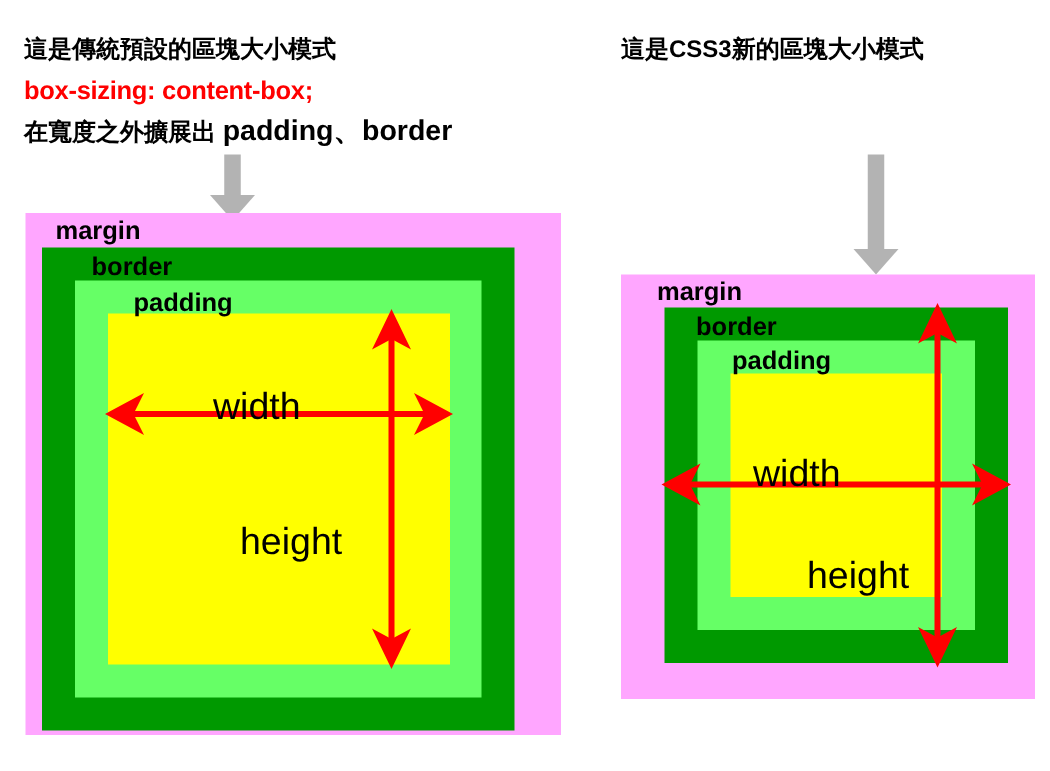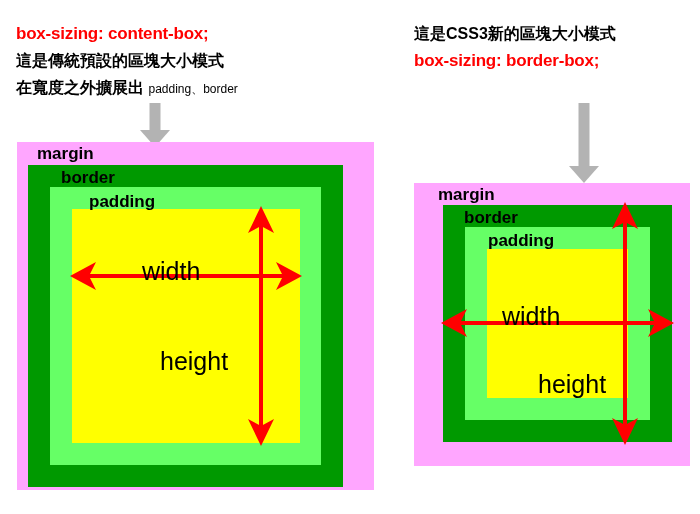--- a/index.html
+++ b/index.html
@@ -27,22 +27,22 @@
     font-size: 16px;
     font-weight: bold;
   }
   .caption .line.code {
     color: #ff0000;
     font-size: 17px;
     font-weight: bold;
     letter-spacing: -0.2px;
   }
   .caption .line.mixed .mono {
-    font-weight: normal;
-    font-size: 12px;
+    font-weight: bold;
+    font-size: 19px;
   }
   #caption-left  { left: 16px; top: 20px; }
   #caption-right { left: 414px; top: 20px; }
 
   
   .gray-arrow {
     position: absolute;
   }
   .gray-arrow .shaft {
     position: absolute;
@@ -127,31 +127,30 @@
   }
   #diagram-left .label-width   { left: 125px; top: 115px; }
   #diagram-left .label-height  { left: 143px; top: 205px; }
   #diagram-right .label-width  { left: 88px;  top: 119px; }
   #diagram-right .label-height { left: 124px; top: 187px; }
 </style>
 </head>
 <body>
 
 <div class="caption" id="caption-left">
+  <div class="line">這是傳統預設的區塊大小模式</div>
   <div class="line code">box-sizing: content-box;</div>
-  <div class="line">這是傳統預設的區塊大小模式</div>
   <div class="line mixed">
     <span>在寬度之外擴展出</span>
     <span class="mono">padding、border</span>
   </div>
 </div>
 
 <div class="caption" id="caption-right">
   <div class="line">這是CSS3新的區塊大小模式</div>
-  <div class="line code">box-sizing: border-box;</div>
 </div>
 
 <div class="gray-arrow" id="gray-arrow-left">
   <div class="shaft"></div>
   <div class="headtip"></div>
 </div>
 <div class="gray-arrow" id="gray-arrow-right">
   <div class="shaft"></div>
   <div class="headtip"></div>
 </div>

